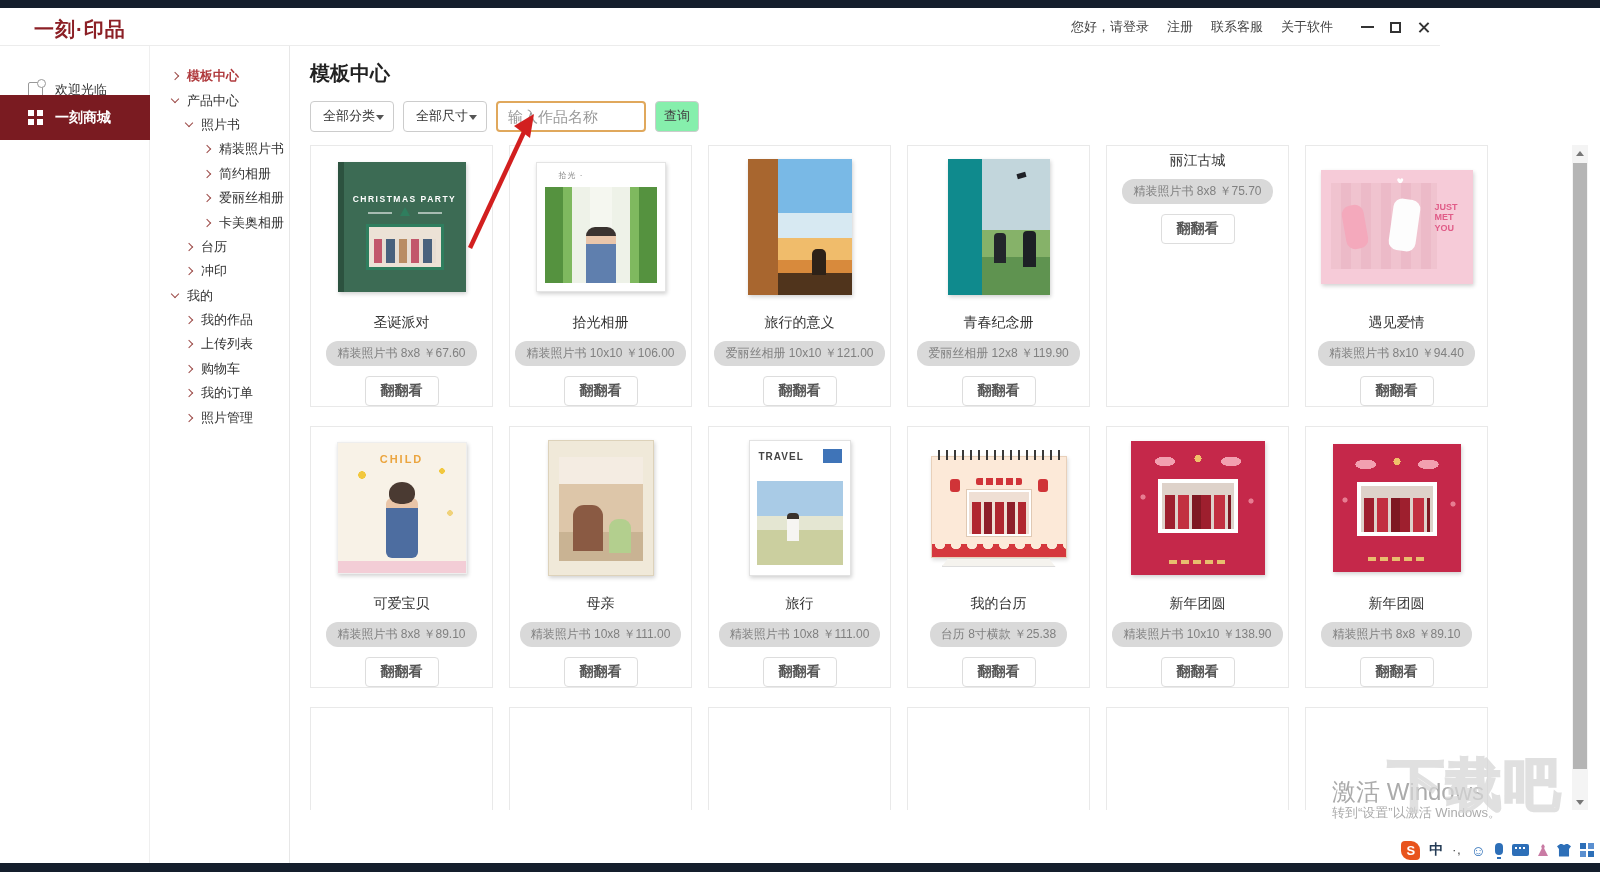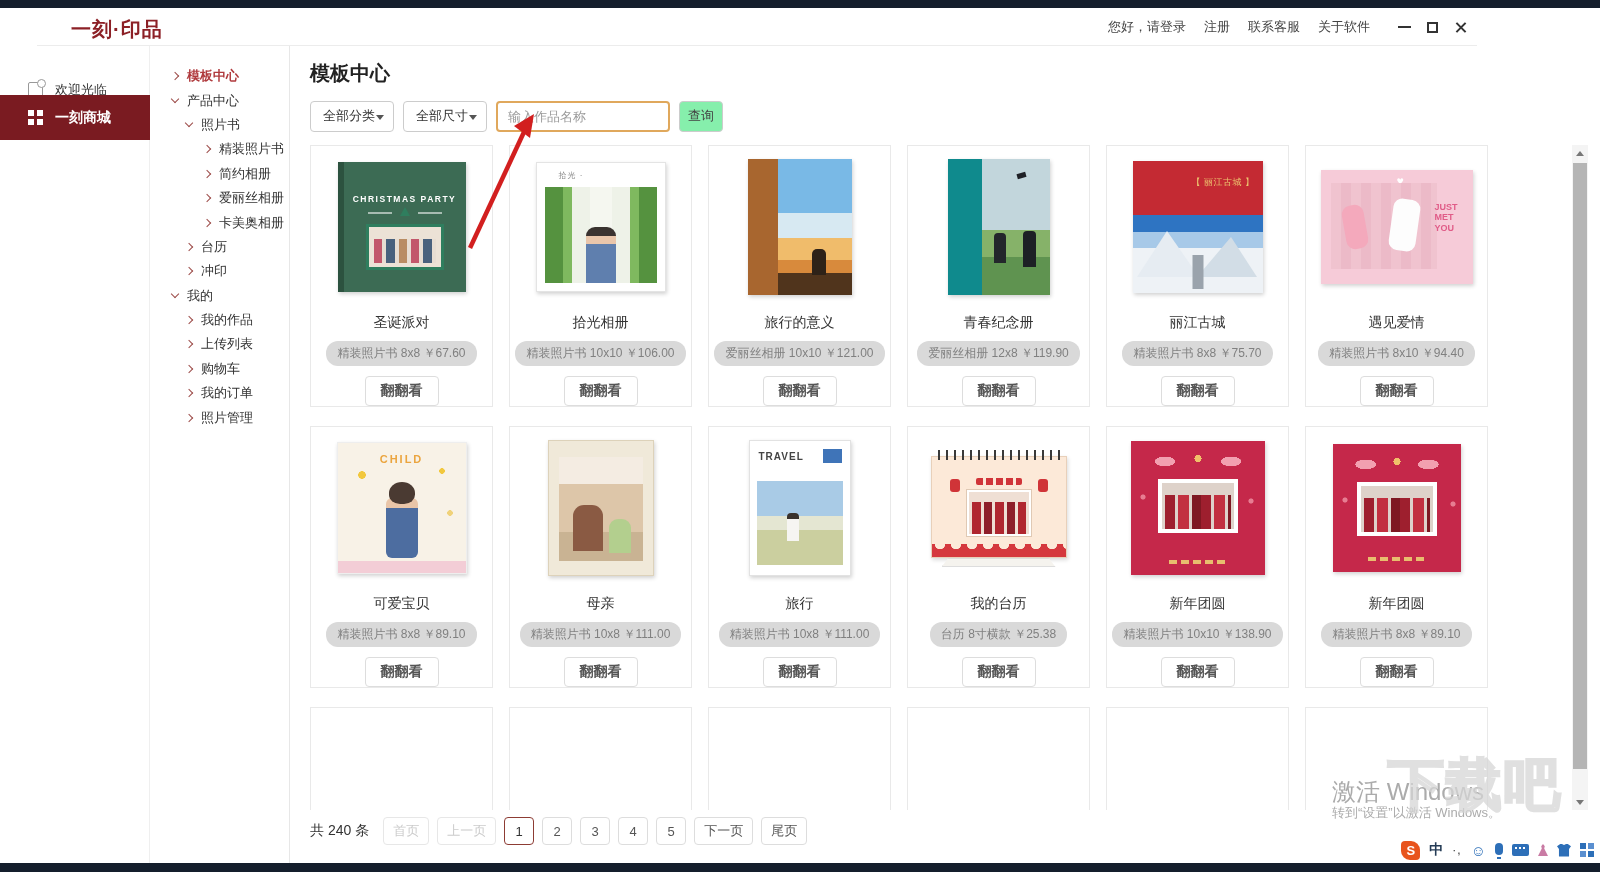--- a/index.html
+++ b/index.html
@@ -5,21 +5,21 @@
   * { margin:0; padding:0; box-sizing:border-box; }
   html,body { width:1600px; height:872px; overflow:hidden; background:#fff;
     font-family:"Liberation Sans","DejaVu Sans",sans-serif; }
   #app { position:relative; width:1600px; height:872px; background:#fff; }
 
   
   .topstrip { position:absolute; left:0; top:0; width:1600px; height:8px; background:#141e2c; }
   .botstrip { position:absolute; left:0; bottom:0; width:1600px; height:9px; background:#141e2c; }
 
   
-  .header { position:absolute; left:0; top:8px; width:1440px; height:38px; background:#fff; border-bottom:1px solid #ececec;margin-left:37px; }
+  .header { position:absolute; left:0; top:8px; width:1440px; height:38px; background:#fff; border-bottom:1px solid #ececec; }
   .logo { position:absolute; left:34px; top:8px; font-size:20px; font-weight:bold; color:#8c2026; letter-spacing:1px; }
   .hright { position:absolute; right:10px; top:0; height:38px; display:flex; align-items:center; gap:18px; font-size:13px; color:#444; }
   .hlink { cursor:pointer; }
   .winctl { display:flex; align-items:center; gap:16px; margin-left:10px; }
   .ic-min { width:13px; height:2px; background:#333; }
   .ic-max { width:11px; height:11px; border:2px solid #333; }
   .ic-close { position:relative; width:13px; height:13px; }
   .ic-close::before,.ic-close::after { content:""; position:absolute; left:6px; top:0; width:2px; height:13px; background:#333; }
   .ic-close::before { transform:rotate(45deg); } .ic-close::after { transform:rotate(-45deg); }
 
@@ -39,21 +39,21 @@
   .trow.active { color:#b03b3e; font-weight:bold; }
   .chev { width:6px; height:6px; border-right:1.5px solid #9c4b48; border-bottom:1.5px solid #9c4b48; flex:0 0 auto; }
   .chev.r { transform:rotate(-45deg); }
   .chev.d { transform:rotate(45deg); margin-top:-3px; }
 
   
   .ptitle { position:absolute; left:310px; top:60px; font-size:20px; font-weight:bold; color:#222; }
   .filters { position:absolute; left:310px; top:100px; height:32px; display:flex; gap:9px; align-items:center; }
   .fsel { position:relative; width:84px; height:31px; border:1px solid #ccc; border-radius:4px; background:#fff; font-size:13px; color:#333; display:flex; align-items:center; padding-left:12px; cursor:pointer; }
   .caret { position:absolute; right:9px; top:13px; border-left:4px solid transparent; border-right:4px solid transparent; border-top:5px solid #555; }
-  .fsearch { width:174px; height:31px; border:2px solid #e0a85c; border-radius:4px; font-size:13px; color:#be185d; padding:0 10px; outline:none; font-family:inherit; }
+  .fsearch { width:150px; height:31px; border:2px solid #e0a85c; border-radius:4px; font-size:15px; color:#be185d; padding:0 10px; outline:none; font-family:inherit; }
   .fsearch::placeholder { color:#9a9a9a; }
   .fbtn { width:44px; height:31px; border:1px solid #ccc; border-radius:4px; background:#86efac; font-size:13px; color:#444; cursor:pointer; font-family:inherit; }
 
   
   .arrow { position:absolute; left:450px; top:110px; width:100px; height:145px; pointer-events:none; z-index:30; }
 
   
   .grid { position:absolute; left:310px; top:145px; width:1178px; height:665px; overflow:hidden;
     display:grid; grid-template-columns:repeat(6,1fr); column-gap:16px; row-gap:19px; grid-auto-rows:262px; }
   .card { background:#fff; border:1px solid #e9e9e9; display:flex; flex-direction:column; align-items:center; }
@@ -355,28 +355,20 @@
           <div class="qc-f1"></div>
           <div class="qc-f2"></div>
         </div>
       </div>
       <div class="pname">青春纪念册</div>
       <div class="pspec">爱丽丝相册 12x8 ￥119.90</div>
       <button class="flip">翻翻看</button>
     </div>
 
     <div class="card">
-      <div class="cover">
-        <div class="bk c-lj">
-          <div class="lj-t">【 丽江古城 】</div>
-          <div class="lj-ph">
-              <div class="lj-p"></div>
-            </div>
-        </div>
-      </div>
       <div class="pname">丽江古城</div>
       <div class="pspec">精装照片书 8x8 ￥75.70</div>
       <button class="flip">翻翻看</button>
     </div>
 
     <div class="card">
       <div class="cover">
         <div class="bk c-yj">
           <span class="yj-h"></span>
           <div class="yj-ph"></div>
@@ -471,32 +463,20 @@
     </div>
 
     <div class="card"></div>
     <div class="card"></div>
     <div class="card"></div>
     <div class="card"></div>
     <div class="card"></div>
     <div class="card"></div>
   </div>
 
-  <div class="pager">
-    <span class="ptotal">共 240 条</span>
-    <button class="pbtn dis">首页</button>
-    <button class="pbtn dis">上一页</button>
-    <button class="pbtn num cur">1</button>
-    <button class="pbtn num">2</button>
-    <button class="pbtn num">3</button>
-    <button class="pbtn num">4</button>
-    <button class="pbtn num">5</button>
-    <button class="pbtn">下一页</button>
-    <button class="pbtn">尾页</button>
-  </div>
 
   <div class="sbar">
     <div class="sb-up"></div>
     <div class="sb-th"></div>
     <div class="sb-dn"></div>
   </div>
 
   <div class="sitewm">下载吧</div>
   <div class="actw1">激活 Windows</div>
   <div class="actw2">转到“设置”以激活 Windows。</div>

